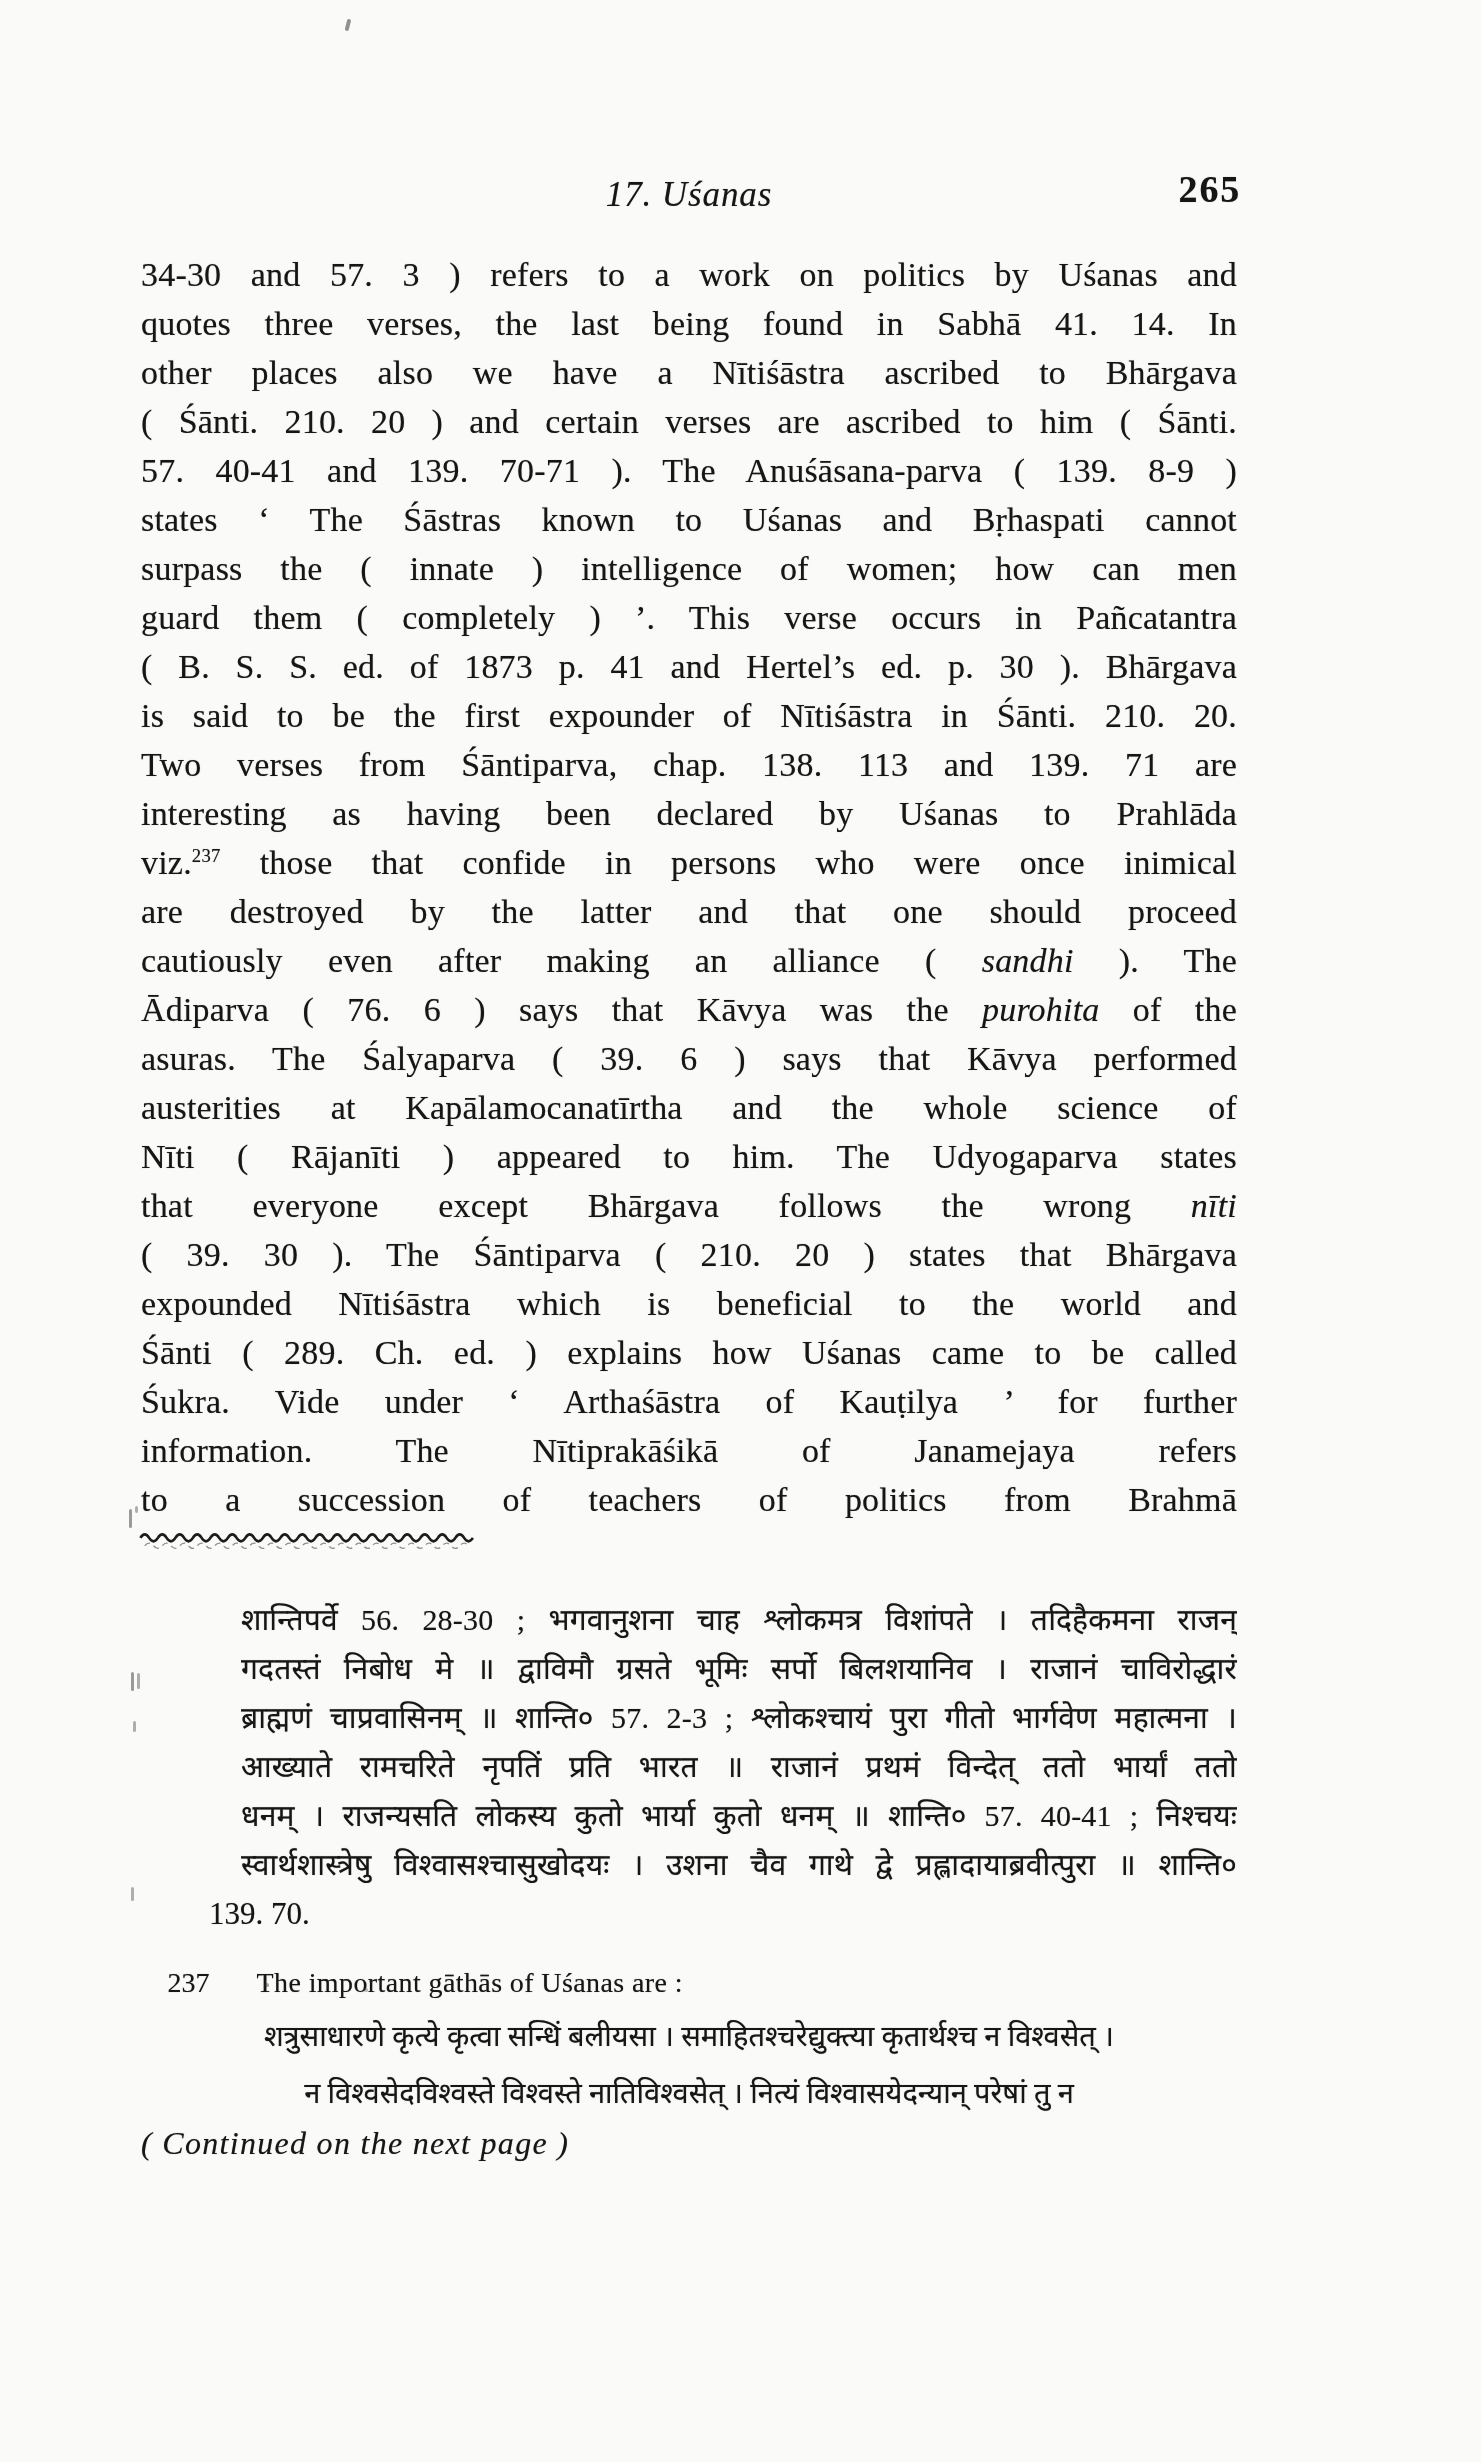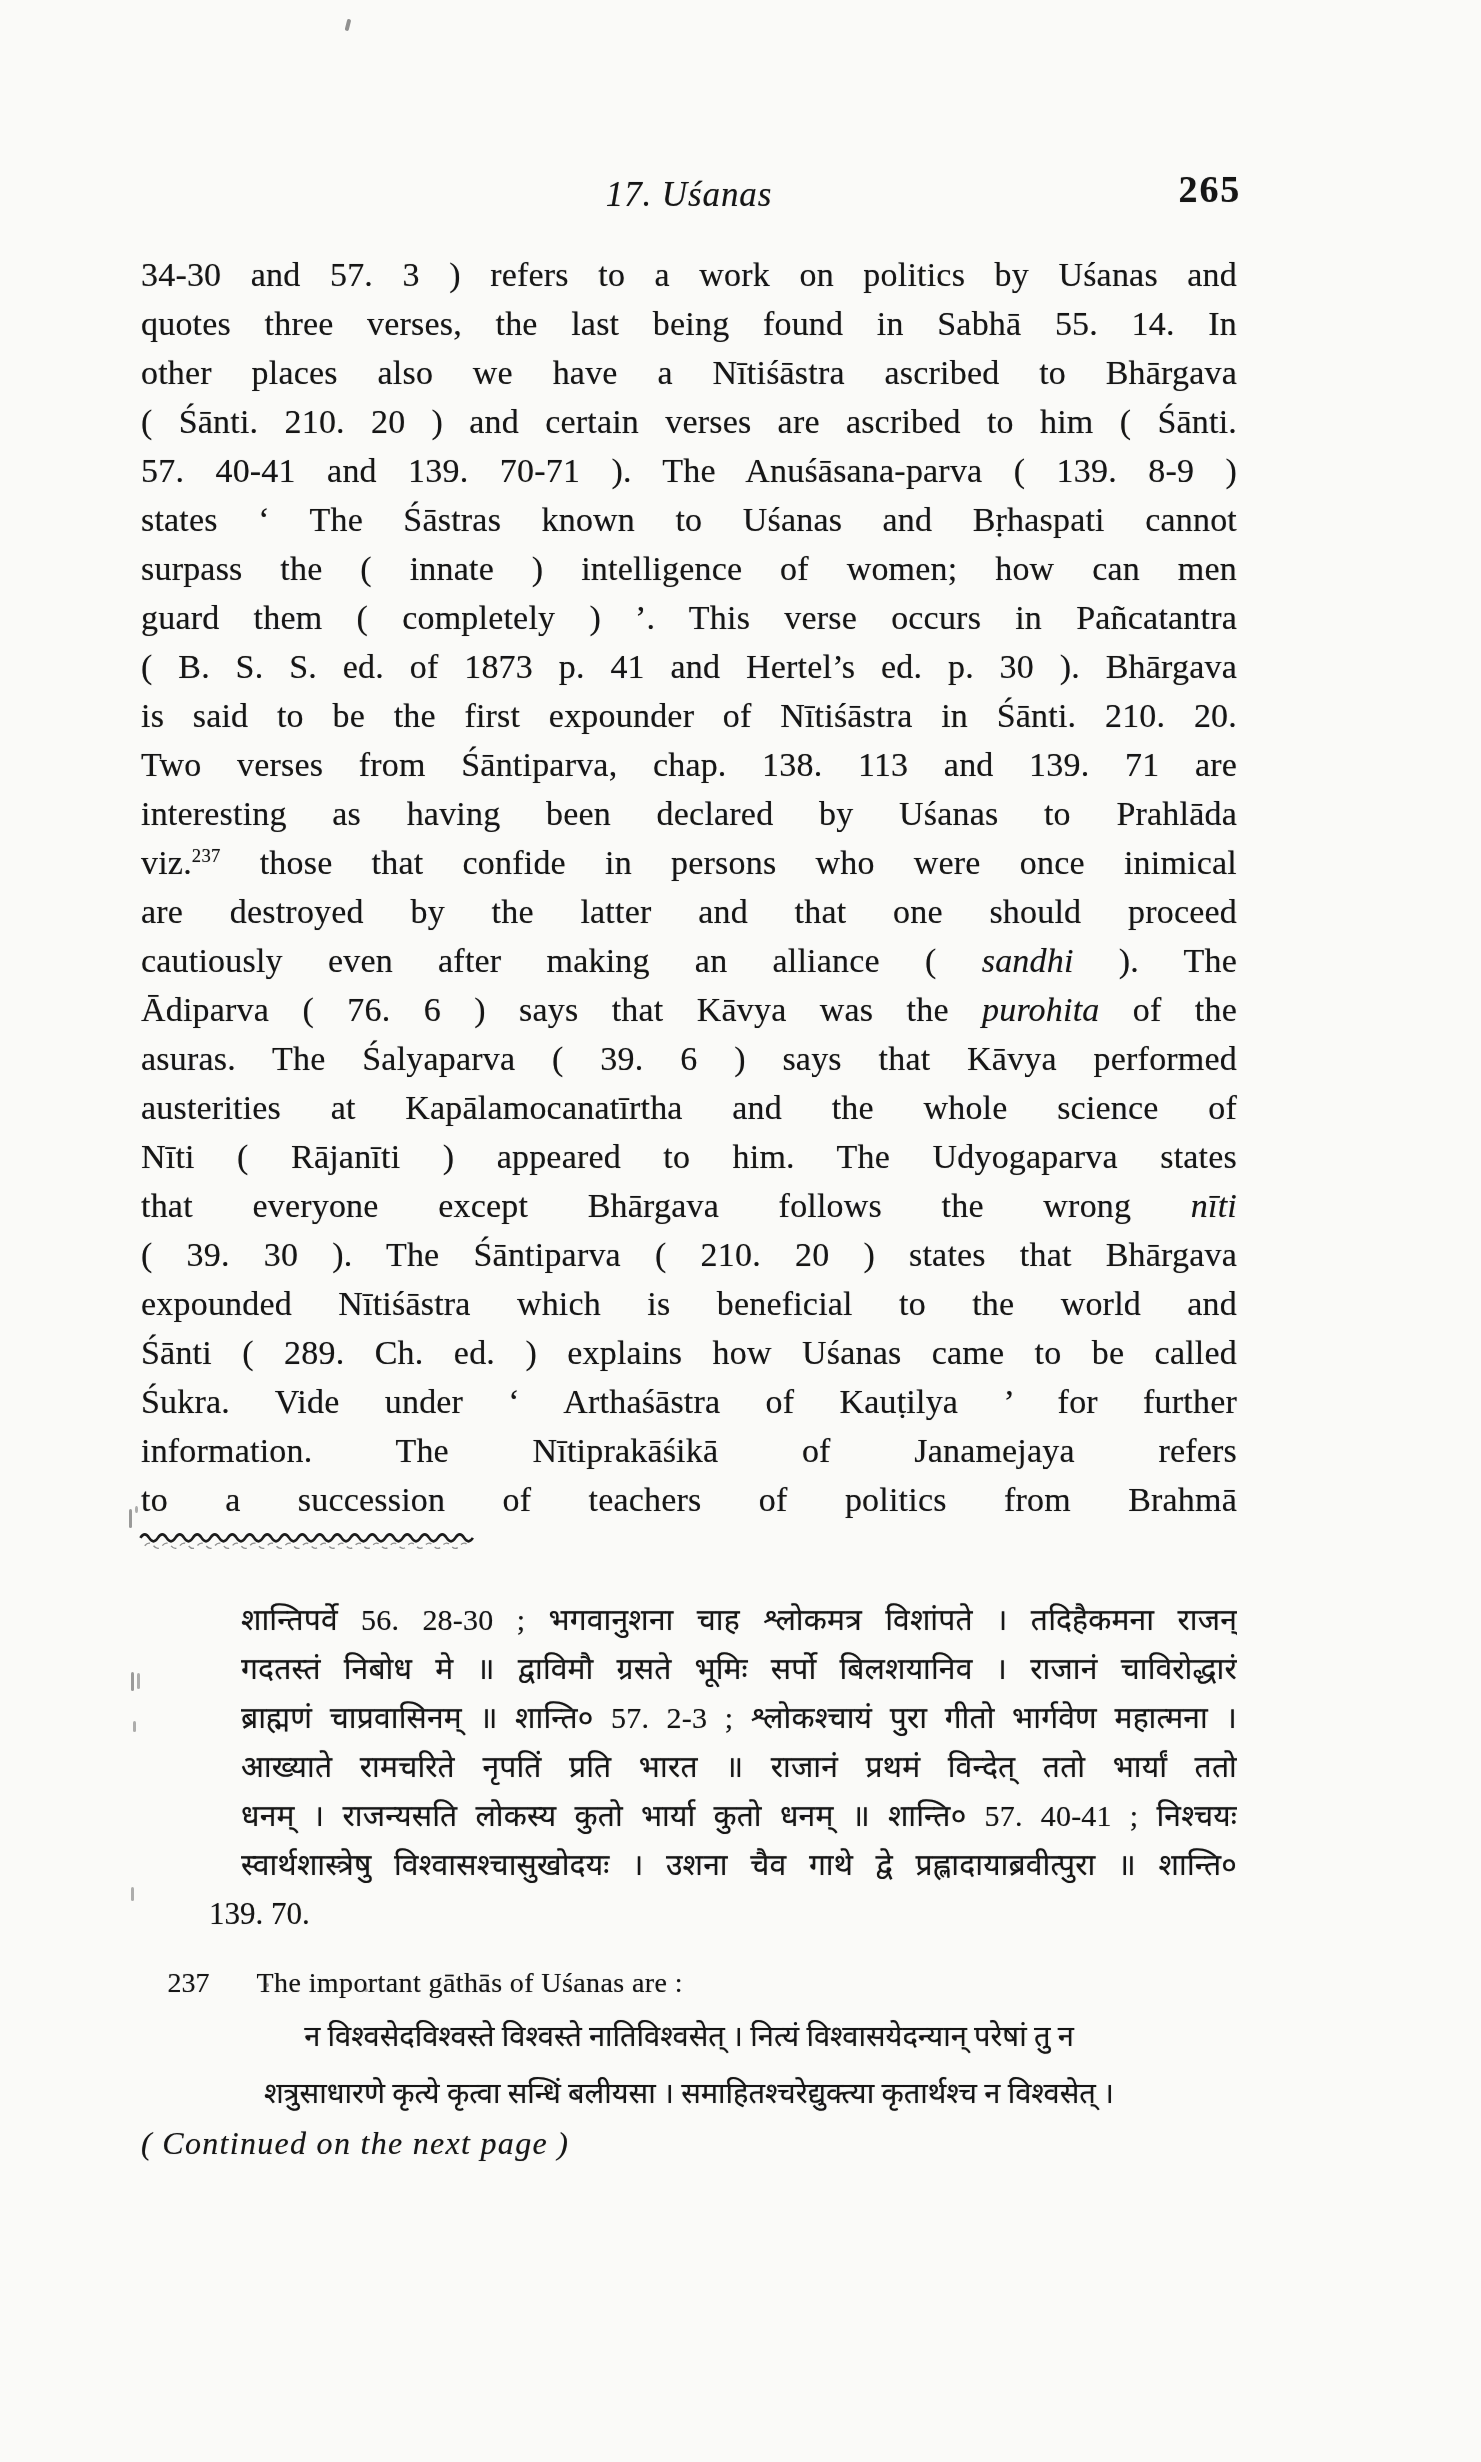--- a/index.html
+++ b/index.html
@@ -74,21 +74,21 @@
 </head>
 <body style="background: rgb(250, 250, 248); color: rgb(22, 22, 22);">
 
 <div class="page">
 
   <div class="chapter-heading ink">17. Uśanas</div>
   <div class="page-number ink">265</div>
 
   <div class="main-text">
     <div class="line ink">34-30 and 57. 3 ) refers to a work on politics by Uśanas and</div>
-    <div class="line ink">quotes three verses, the last being found in Sabhā 55. 14. In</div>
+    <div class="line ink">quotes three verses, the last being found in Sabhā 41. 14. In</div>
     <div class="line ink">other places also we have a Nītiśāstra ascribed to Bhārgava</div>
     <div class="line ink">( Śānti. 210. 20 ) and certain verses are ascribed to him ( Śānti.</div>
     <div class="line ink">57. 40-41 and 139. 70-71 ). The Anuśāsana-parva ( 139. 8-9 )</div>
     <div class="line ink">states ‘ The Śāstras known to Uśanas and Bṛhaspati cannot</div>
     <div class="line ink">surpass the ( innate ) intelligence of women; how can men</div>
     <div class="line ink">guard them ( completely ) ’. This verse occurs in Pañcatantra</div>
     <div class="line ink">( B. S. S. ed. of 1873 p. 41 and Hertel’s ed. p. 30 ). Bhārgava</div>
     <div class="line ink">is said to be the first expounder of Nītiśāstra in Śānti. 210. 20.</div>
     <div class="line ink">Two verses from Śāntiparva, chap. 138. 113 and 139. 71 are</div>
     <div class="line ink">interesting as having been declared by Uśanas to Prahlāda</div>
@@ -124,22 +124,22 @@
       <div class="dev-line ink">धनम् । राजन्यसति लोकस्य कुतो भार्या कुतो धनम् ॥ शान्ति० 57. 40-41 ; निश्चयः</div>
       <div class="dev-line ink">स्वार्थशास्त्रेषु विश्वासश्चासुखोदयः । उशना चैव गाथे द्वे प्रह्लादायाब्रवीत्पुरा ॥ शान्ति०</div>
       <div class="ref-line ink">139. 70.</div>
     </div>
 
     <div class="fn237">
       <div class="fn-number ink">237</div>
       <div class="fn-intro ink">The important gāthās of Uśanas are :</div>
     </div>
 
+    <div class="gatha ink">शत्रुसाधारणे कृत्ये कृत्वा सन्धिं बलीयसा । समाहितश्चरेद्युक्त्या कृतार्थश्च न विश्वसेत् ।</div>
     <div class="gatha ink">न विश्वसेदविश्वस्ते विश्वस्ते नातिविश्वसेत् । नित्यं विश्वासयेदन्यान् परेषां तु न</div>
-    <div class="gatha ink">शत्रुसाधारणे कृत्ये कृत्वा सन्धिं बलीयसा । समाहितश्चरेद्युक्त्या कृतार्थश्च न विश्वसेत् ।</div>
 
     <div class="continued-next ink">( Continued on the next page )</div>
 
   </div>
 
   <div class="artifact a-top-tick"></div>
   <div class="artifact a-margin-1a"></div>
   <div class="artifact a-margin-1b"></div>
   <div class="artifact a-margin-2"></div>
   <div class="artifact a-margin-2b"></div>

